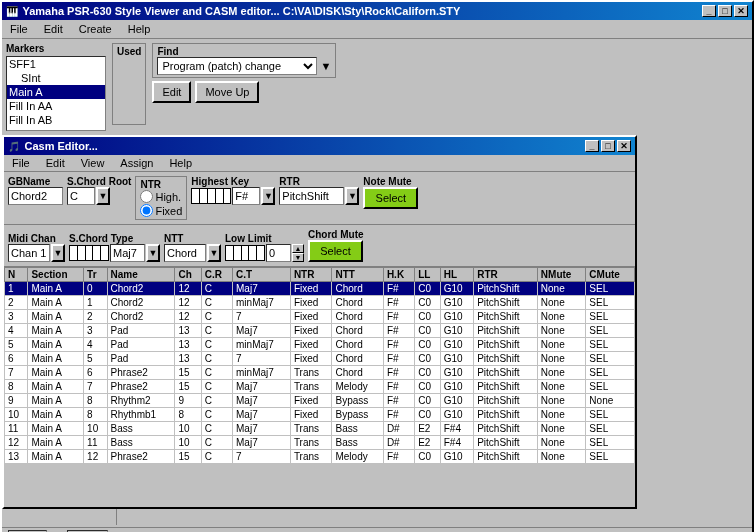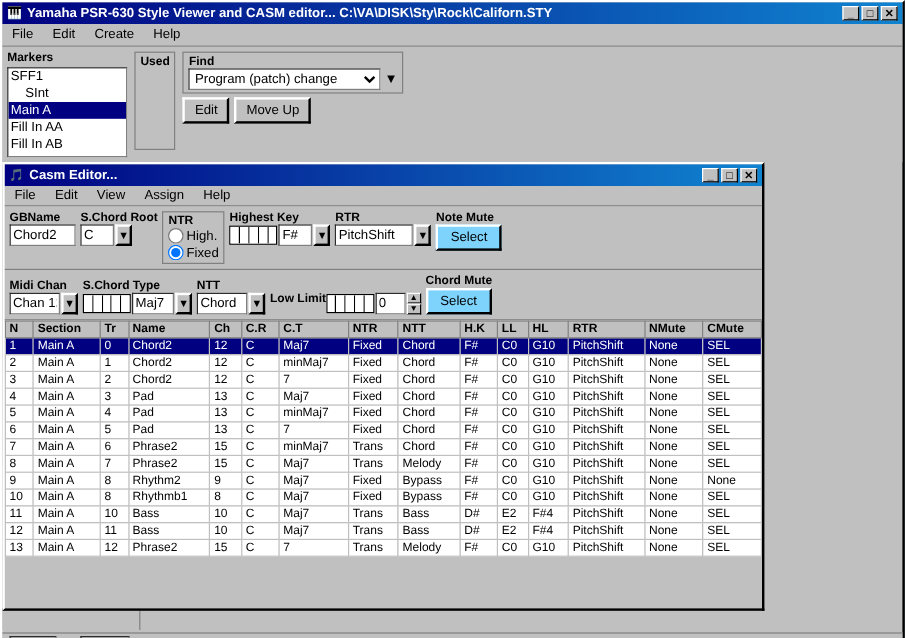--- a/index.html
+++ b/index.html
@@ -126,21 +126,21 @@
       display: flex;
       padding: 4px;
       gap: 6px;
       background: #c0c0c0;
       flex-wrap: wrap;
     }
     .select-btn {
       border: 2px solid #fff;
       border-right-color: #000;
       border-bottom-color: #000;
-      background: #7dd3fc;
+      background: #84cc16;
       font-size: 11px;
       padding: 1px 6px;
       cursor: pointer;
       height: 18px;
     }
 
     
     .data-table {
       width: 100%;
       border-collapse: collapse;
@@ -472,21 +472,21 @@
         </div>
 
         <div style="display:flex;flex-direction:column;">
           <span style="font-size:10px;font-weight:bold;">NTT</span>
           <div style="display:flex;align-items:center;gap:1px;">
             <input type="text" style="width: 42px; height: 18px; border: 1px inset rgb(128, 128, 128); font-size: 11px; padding: 1px 2px;" value="Chord">
             <button style="border:2px solid #fff;border-right-color:#000;border-bottom-color:#000;background:#c0c0c0;height:18px;width:14px;font-size:9px;">▼</button>
           </div>
         </div>
 
-        <div style="display:flex;flex-direction:row;">
+        <div style="display:flex;flex-direction:column;">
           <span style="font-size:10px;font-weight:bold;">Low Limit</span>
           <div style="display:flex;align-items:center;gap:1px;">
             <div style="width:40px;height:16px;background:white;border:1px solid #000;display:flex;overflow:hidden;">
               <div style="flex:1;border-right:1px solid #000;background:white;"></div>
               <div style="flex:1;border-right:1px solid #000;background:white;"></div>
               <div style="flex:1;border-right:1px solid #000;background:white;"></div>
               <div style="flex:1;border-right:1px solid #000;background:white;"></div>
               <div style="flex:1;background:white;"></div>
             </div>
             <input type="text" style="width: 25px; height: 18px; border: 1px inset rgb(128, 128, 128); font-size: 11px; padding: 1px 2px;" value="0">

